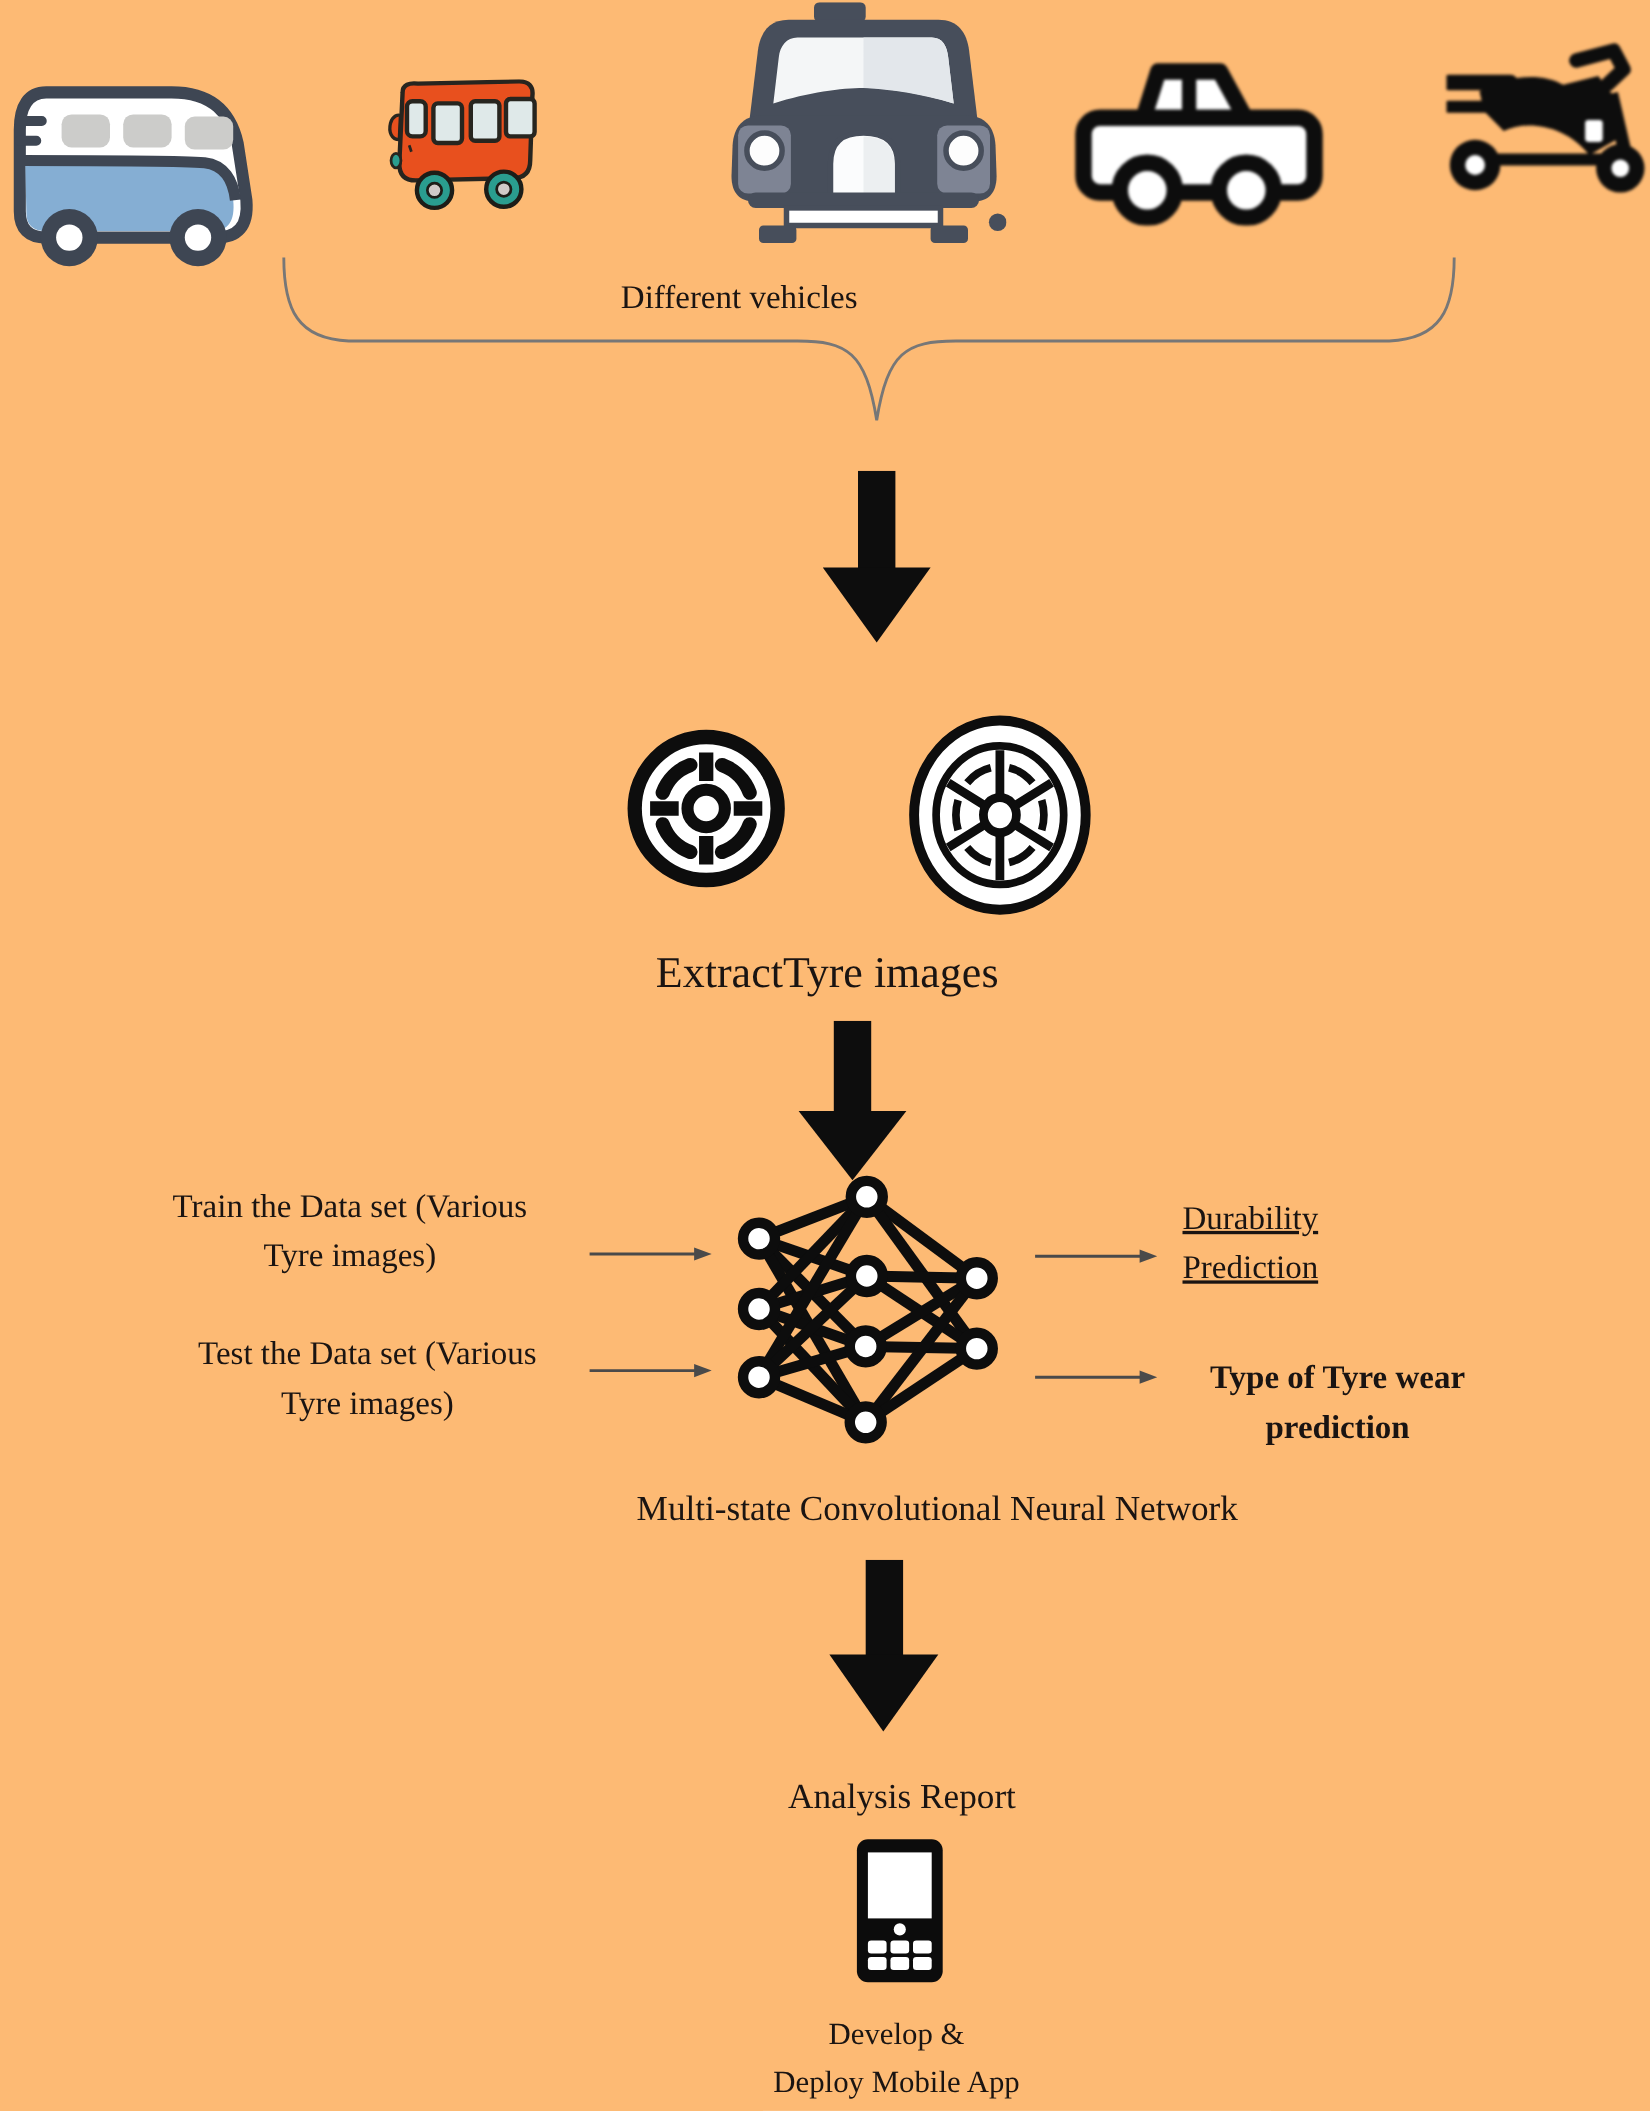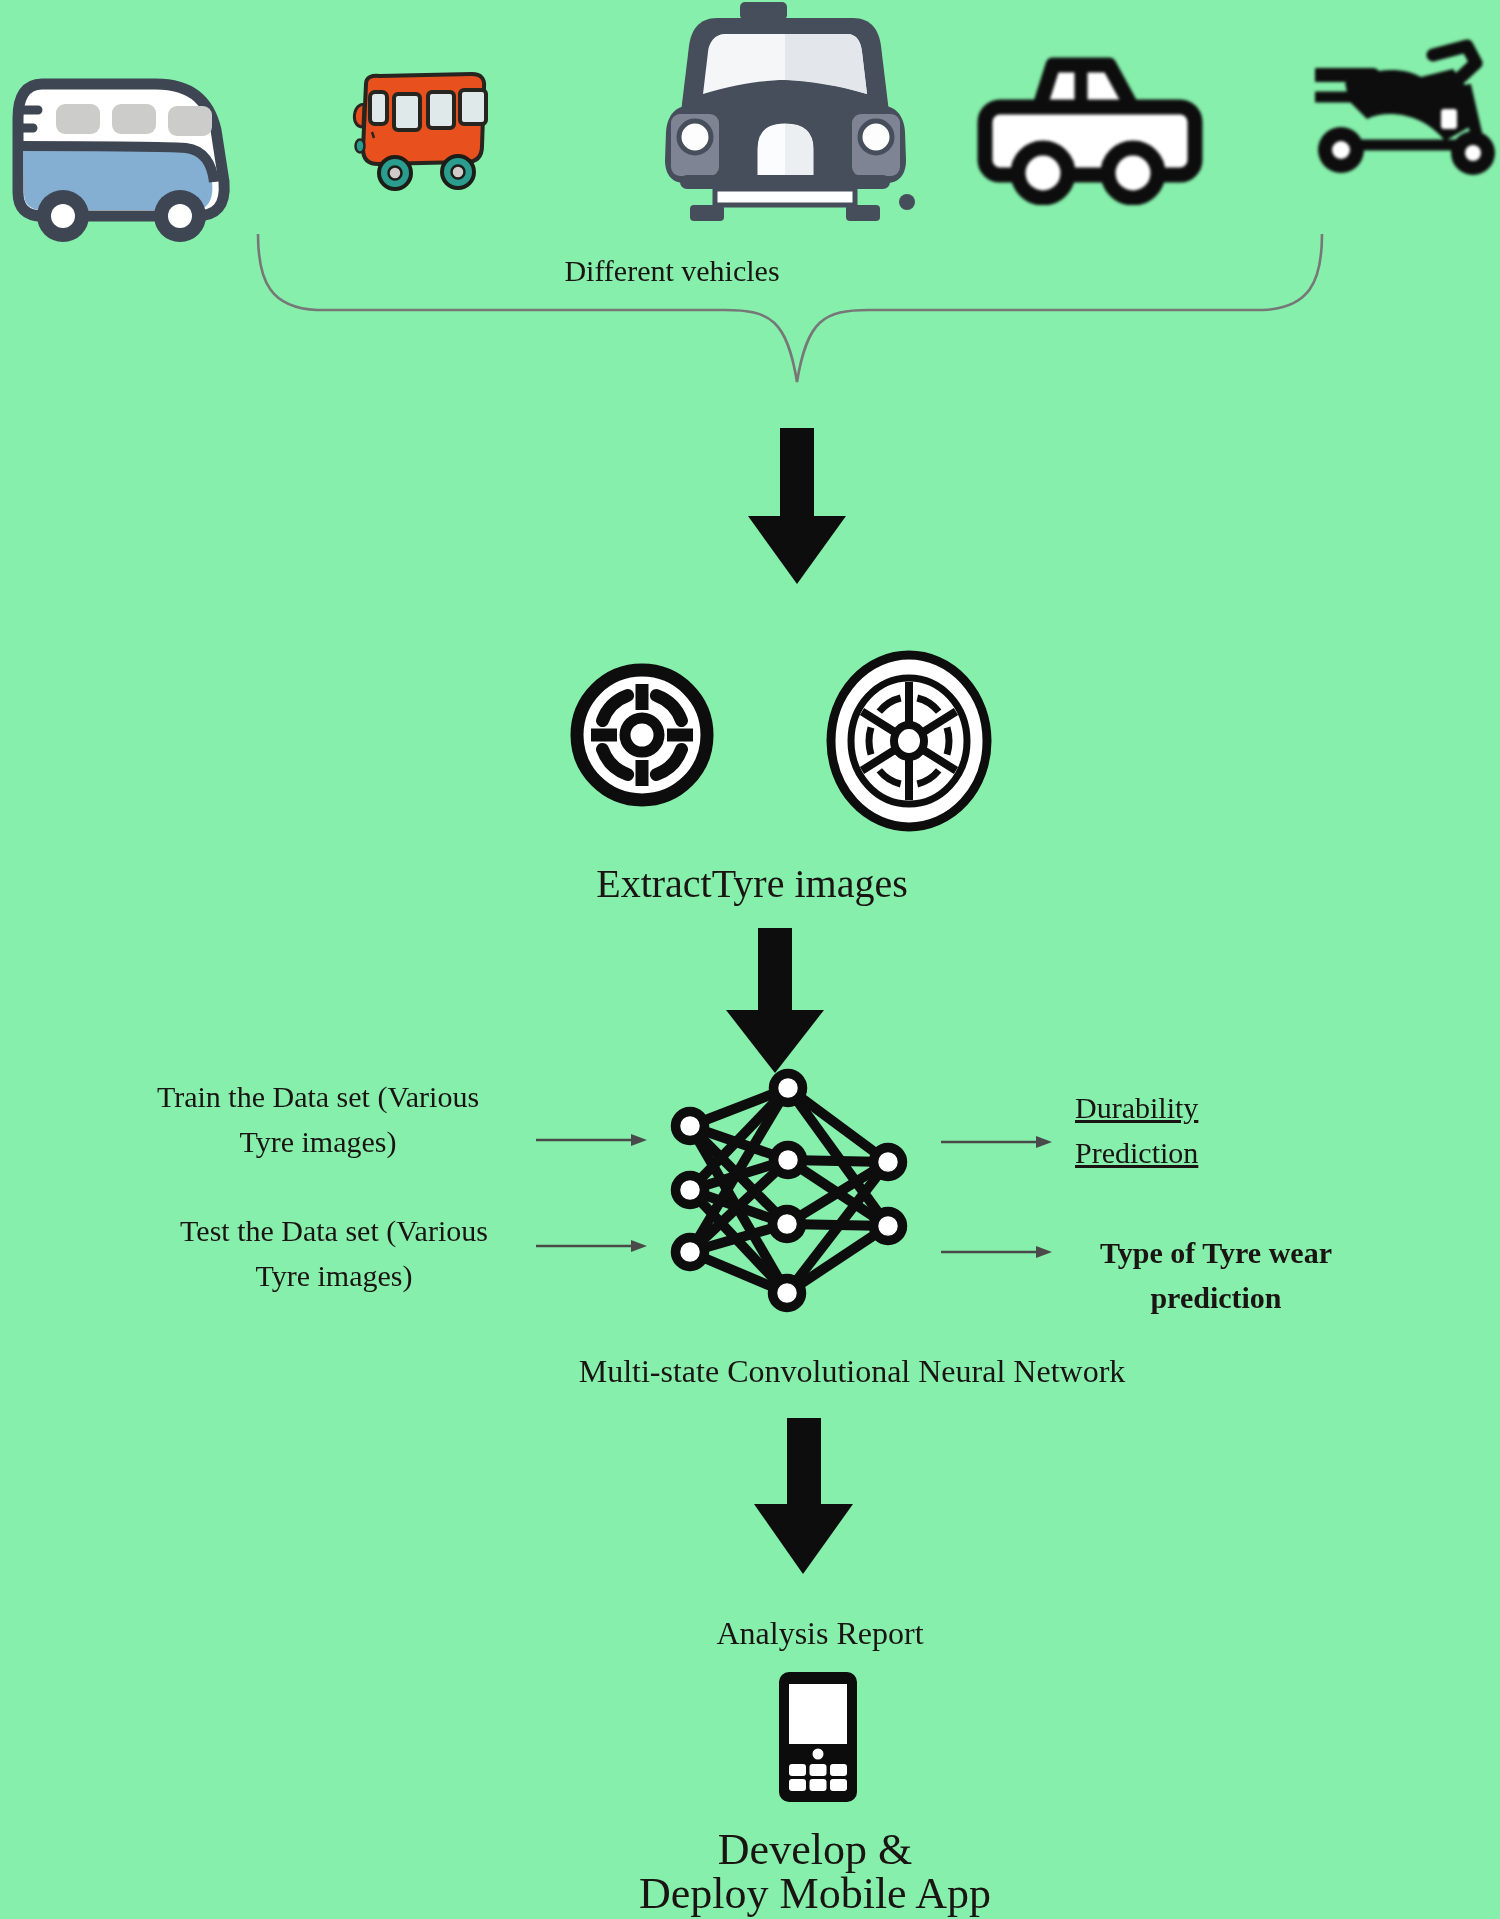--- a/index.html
+++ b/index.html
@@ -1,17 +1,17 @@
 <!DOCTYPE html>
 <html><head>
 <meta charset="utf-8">
 <style>
   html,body{margin:0;padding:0;background:#fff;}
   #canvas{
-    position:relative;width:1500px;height:1919px;background:#86efac;overflow:hidden;
+    position:relative;width:1500px;height:1919px;background:#fdba74;overflow:hidden;
     font-family:"Liberation Serif","DejaVu Serif",serif;color:#1a1412;
   }
   .abs{position:absolute;}
   .label{text-align:center;line-height:45px;font-size:30px;color:#1a1412;}
   .soft{filter:blur(0.6px);}
   .softer{filter:blur(1.4px);}
   svg{display:block;}
 </style>
 </head>
 <body>
@@ -217,18 +217,18 @@
     <rect x="11" y="13" width="58" height="60" fill="#ffffff"></rect>
     <circle cx="40" cy="83" r="5.5" fill="#ffffff"></circle>
     <rect x="11" y="93" width="17" height="12" rx="3" fill="#ffffff"></rect>
     <rect x="31.5" y="93" width="17" height="12" rx="3" fill="#ffffff"></rect>
     <rect x="52" y="93" width="17" height="12" rx="3" fill="#ffffff"></rect>
     <rect x="11" y="108" width="17" height="12" rx="3" fill="#ffffff"></rect>
     <rect x="31.5" y="108" width="17" height="12" rx="3" fill="#ffffff"></rect>
     <rect x="52" y="108" width="17" height="12" rx="3" fill="#ffffff"></rect>
   </svg>
 
-  <div class="abs label" style="left:615px;top:1828px;width:400px;font-size:44px;line-height:44px;">
+  <div class="abs label" style="left:615px;top:1828px;width:400px;font-size:28px;line-height:44px;">
     <div>Develop &amp;</div>
     <div>Deploy Mobile App</div>
   </div>
 
 </div>
 
 </body></html>

